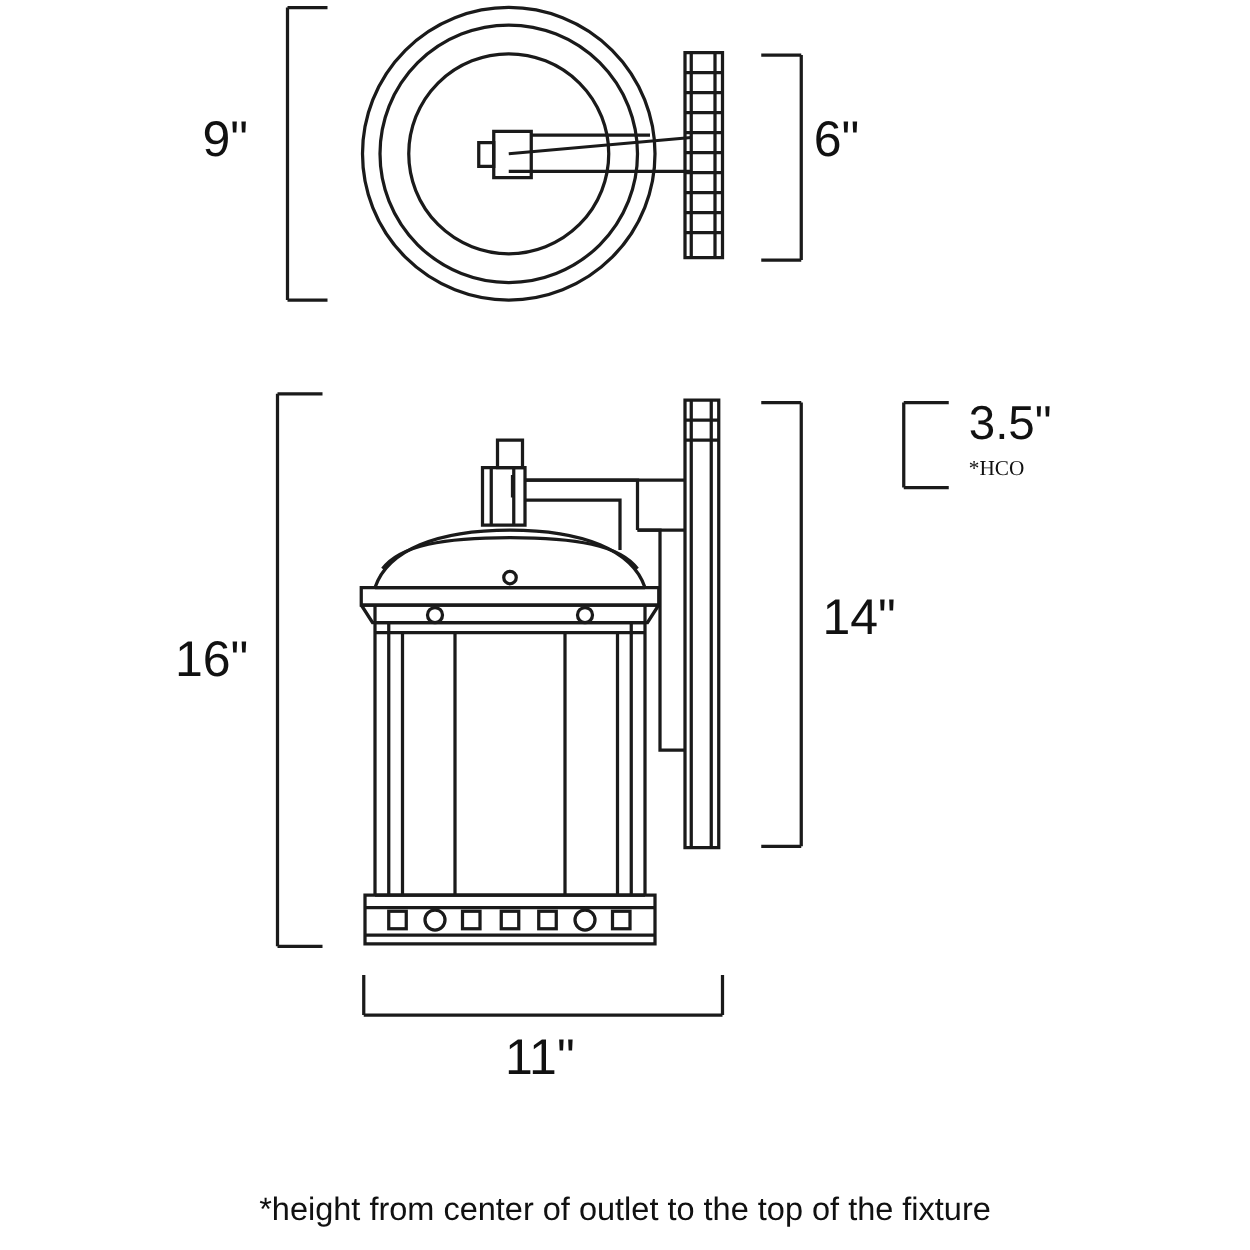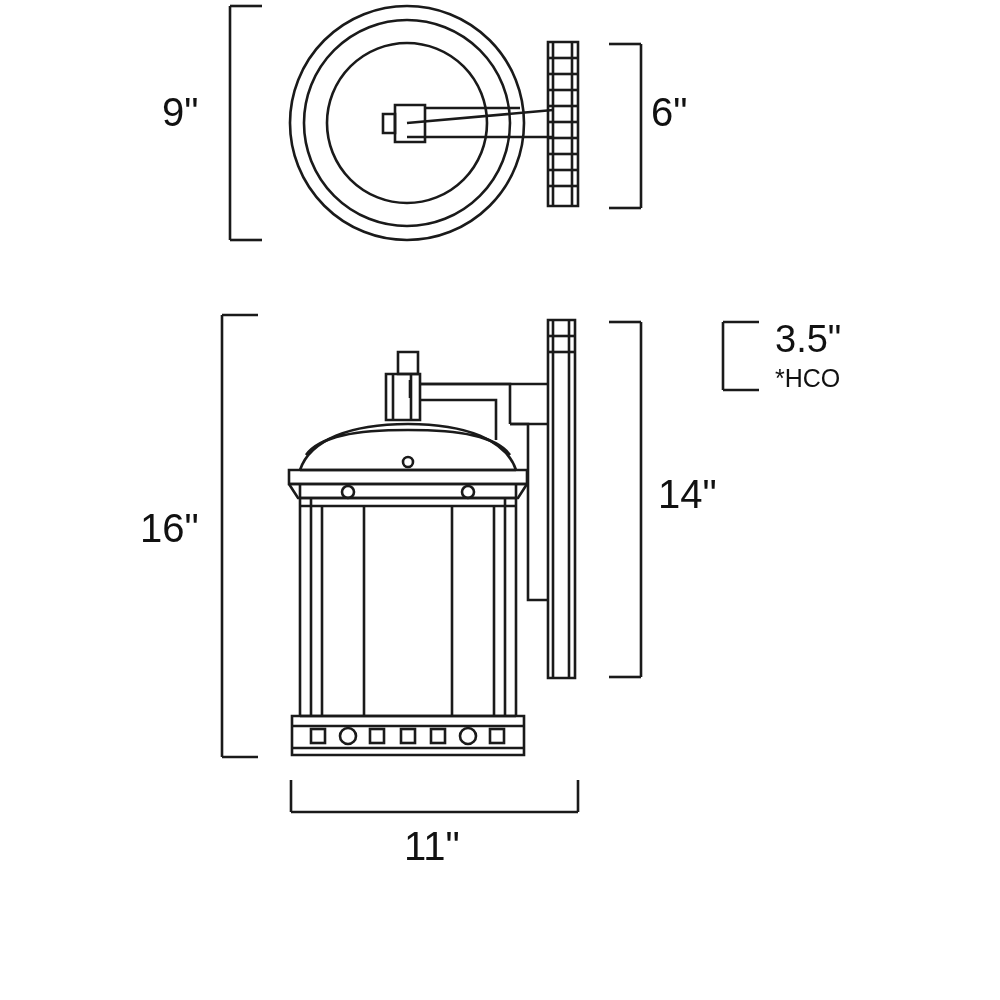--- a/index.html
+++ b/index.html
@@ -22,21 +22,21 @@
   .dim-label {
     position: absolute;
     font-family: "Liberation Sans", sans-serif;
     color: #111111;
     white-space: nowrap;
     line-height: 1;
   }
   .dim-9   { left: 162px; top: 92px;  font-size: 40px; }
   .dim-6   { left: 651px; top: 92px;  font-size: 40px; }
   .dim-35  { left: 775px; top: 320px; font-size: 38px; }
-  .dim-hco { left: 775px; top: 366px; font-size: 25px; }
+  .dim-hco { left: 775px; top: 366px; font-size: 17px; font-family: Liberation Serif, serif; }
   .dim-14  { left: 658px; top: 474px; font-size: 40px; }
   .dim-16  { left: 140px; top: 508px; font-size: 40px; }
   .dim-11  { left: 404px; top: 826px; font-size: 40px; }
   .footnote {
     position: absolute;
     left: 0;
     top: 952px;
     width: 1000px;
     text-align: center;
     font-size: 26px;
@@ -185,14 +185,15 @@
   </svg>
 
   <div class="dim-label dim-9">9"</div>
   <div class="dim-label dim-6">6"</div>
   <div class="dim-label dim-35">3.5"</div>
   <div class="dim-label dim-hco">*HCO</div>
   <div class="dim-label dim-14">14"</div>
   <div class="dim-label dim-16">16"</div>
   <div class="dim-label dim-11">11"</div>
 
+  <div class="footnote">*height from center of outlet to the top of the fixture</div>
 
 </div>
 
 </body></html>

